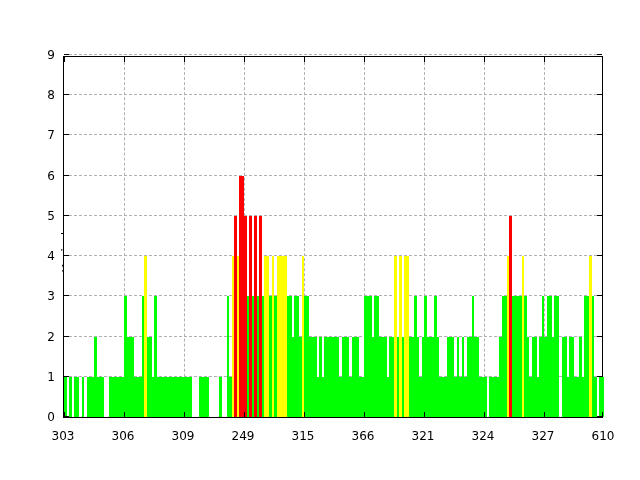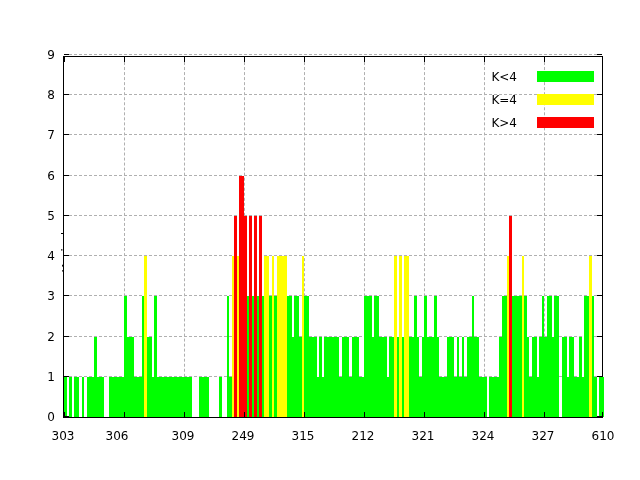--- a/index.html
+++ b/index.html
@@ -42,34 +42,20 @@
 </head>
 <body>
 
 <div class="page">
 
   <div class="yaxis-title-wrap" style="position:absolute; left:63px; top:0;">
     <div class="yaxis-title">Kp index</div>
   </div>
 
   <div class="plot" id="plot">
-    <div class="legend">
-      <div class="legend-row">
-        <span class="legend-label">K&lt;4</span>
-        <span class="legend-swatch" style="background:#00ff00;"></span>
-      </div>
-      <div class="legend-row">
-        <span class="legend-label">K=4</span>
-        <span class="legend-swatch" style="background:#ffff00;"></span>
-      </div>
-      <div class="legend-row">
-        <span class="legend-label">K&gt;4</span>
-        <span class="legend-swatch" style="background:#ff0000;"></span>
-      </div>
-    </div>
   <div class="hgrid" style="bottom: 40.2222px;"></div>
       <div class="hgrid" style="bottom: 80.4444px;"></div>
       <div class="hgrid" style="bottom: 120.667px;"></div>
       <div class="hgrid" style="bottom: 160.889px;"></div>
       <div class="hgrid" style="bottom: 201.111px;"></div>
       <div class="hgrid" style="bottom: 241.333px;"></div>
       <div class="hgrid" style="bottom: 281.556px;"></div>
       <div class="hgrid" style="bottom: 321.778px;"></div>
       <div class="hgrid" style="bottom: 362px;"></div>
       <div class="vgrid" style="left: 60px;"></div>
@@ -324,22 +310,22 @@
     <div class="ylab" style="left: 5px; top: 376.778px;">1</div>
     <div class="ylab" style="left: 5px; top: 336.556px;">2</div>
     <div class="ylab" style="left: 5px; top: 296.333px;">3</div>
     <div class="ylab" style="left: 5px; top: 256.111px;">4</div>
     <div class="ylab" style="left: 5px; top: 215.889px;">5</div>
     <div class="ylab" style="left: 5px; top: 175.667px;">6</div>
     <div class="ylab" style="left: 5px; top: 135.444px;">7</div>
     <div class="ylab" style="left: 5px; top: 95.2222px;">8</div>
     <div class="ylab" style="left: 5px; top: 55px;">9</div>
     <div class="xlab" style="left: 63px;">303</div>
-    <div class="xlab" style="left: 117px;">306</div>
+    <div class="xlab" style="left: 123px;">306</div>
     <div class="xlab" style="left: 183px;">309</div>
     <div class="xlab" style="left: 243px;">249</div>
     <div class="xlab" style="left: 303px;">315</div>
-    <div class="xlab" style="left: 363px;">212</div>
+    <div class="xlab" style="left: 363px;">366</div>
     <div class="xlab" style="left: 423px;">321</div>
     <div class="xlab" style="left: 483px;">324</div>
     <div class="xlab" style="left: 543px;">327</div>
     <div class="xlab" style="left: 603px;">610</div>
   </div>
 
 </body></html>

